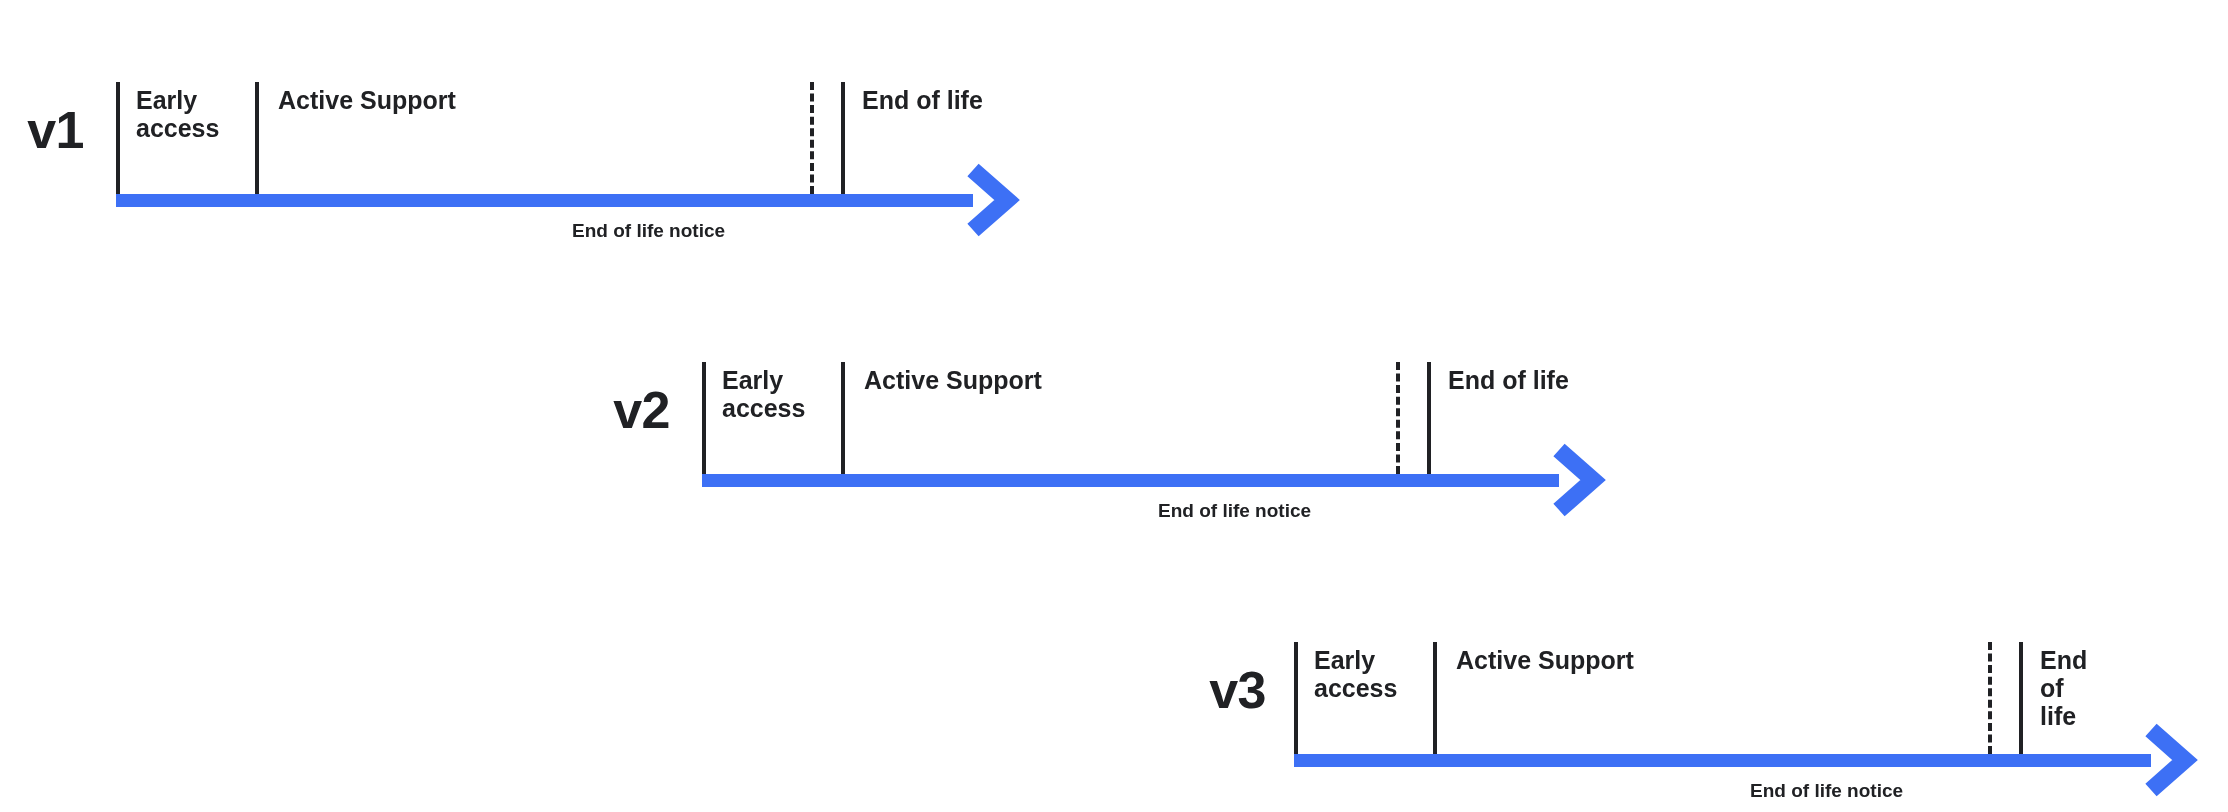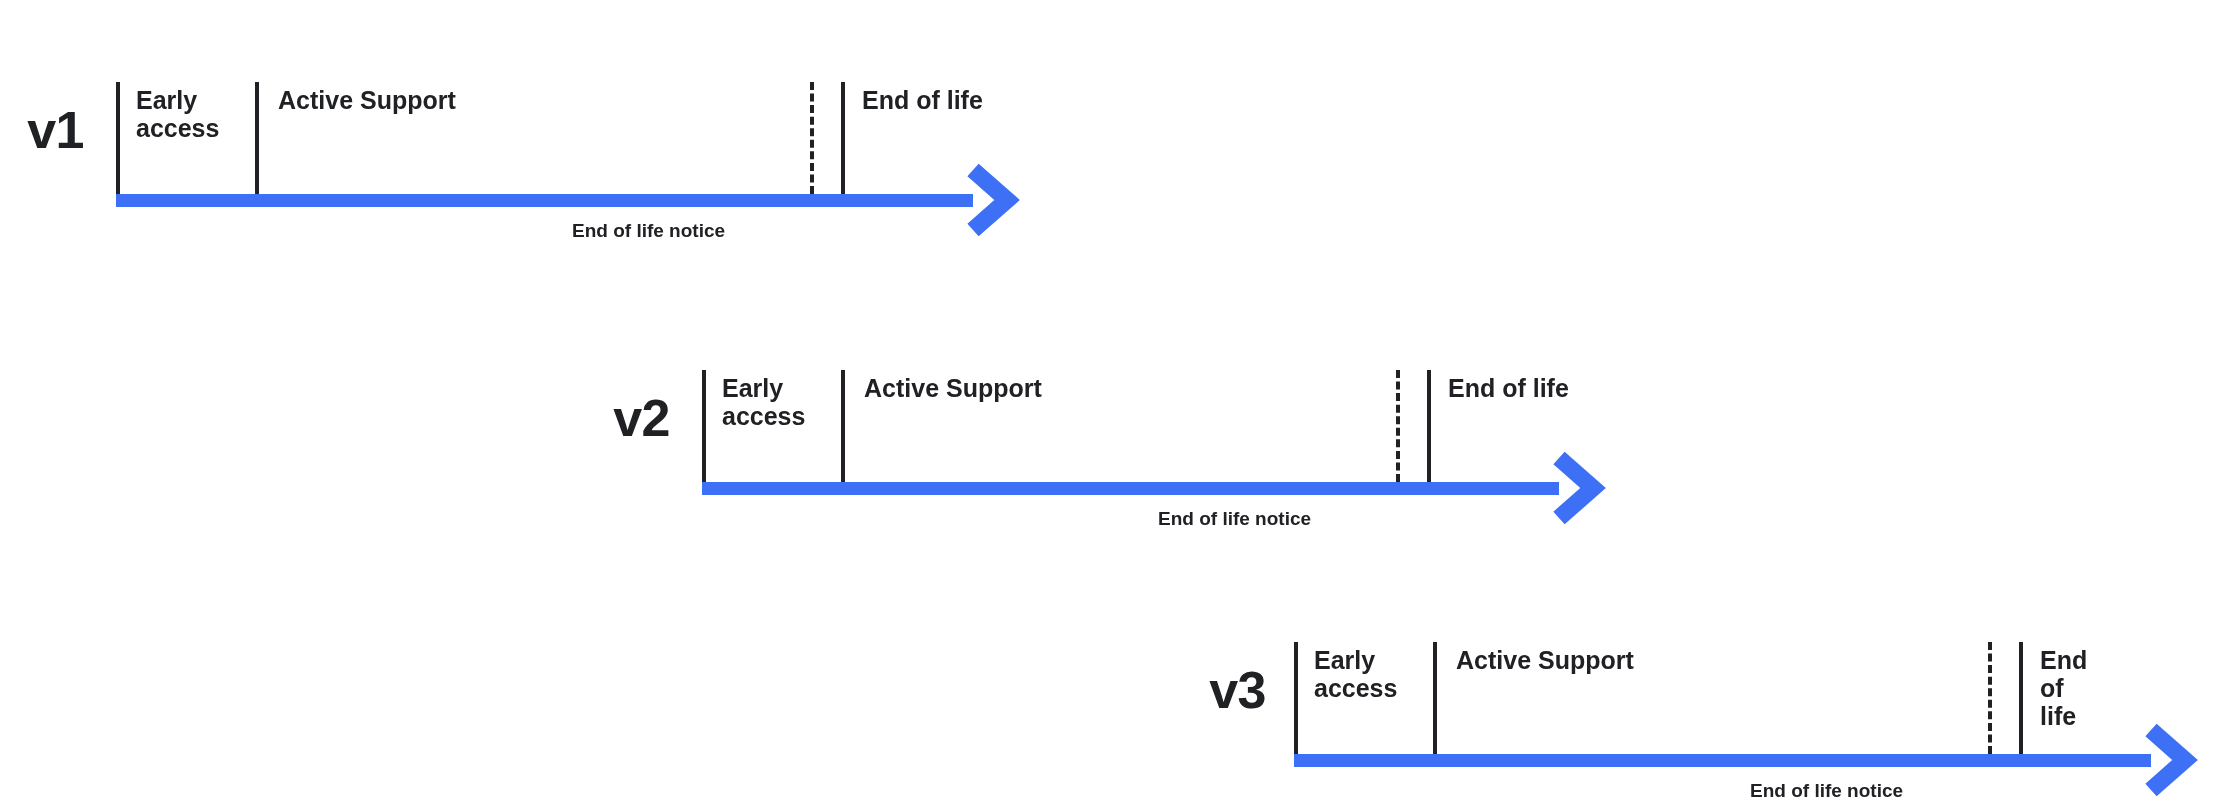--- a/index.html
+++ b/index.html
@@ -105,21 +105,21 @@
     <div class="track-bar" style="left: 116px; top: 148px; width: 857px;"></div>
     <div class="arrow-head" style="left: 967px; top: 118px;">
       <svg width="60" height="72" viewBox="0 0 60 72">
         <path d="M6 6 L40 36 L6 66" fill="none" stroke="#3d70f5" stroke-width="17" stroke-linejoin="miter" stroke-linecap="butt"></path>
       </svg>
     </div>
 
     <div class="notice-label" style="left: 572px; top: 175px;">End of life notice</div>
   </div>
 
-  <div class="timeline-row" id="row-1" style="top: 288px; left: 0px; width: 2153px;">
+  <div class="timeline-row" id="row-1" style="top: 280px; left: 0px; width: 2153px;">
     <div class="version-label" style="left: 604px; top: 58px; width: 66px;">v2</div>
 
     <div class="tick" style="left: 702px; top: 36px; height: 112px;"></div>
     <div class="tick" style="left: 841px; top: 36px; height: 112px;"></div>
     <div class="tick dashed" style="left: 1396px; top: 36px; height: 112px;"></div>
     <div class="tick" style="left: 1427px; top: 36px; height: 112px;"></div>
 
     <div class="phase-label" style="left: 722px; top: 40px;">Early
 access</div>
     <div class="phase-label" style="left: 864px; top: 40px;">Active Support</div>

